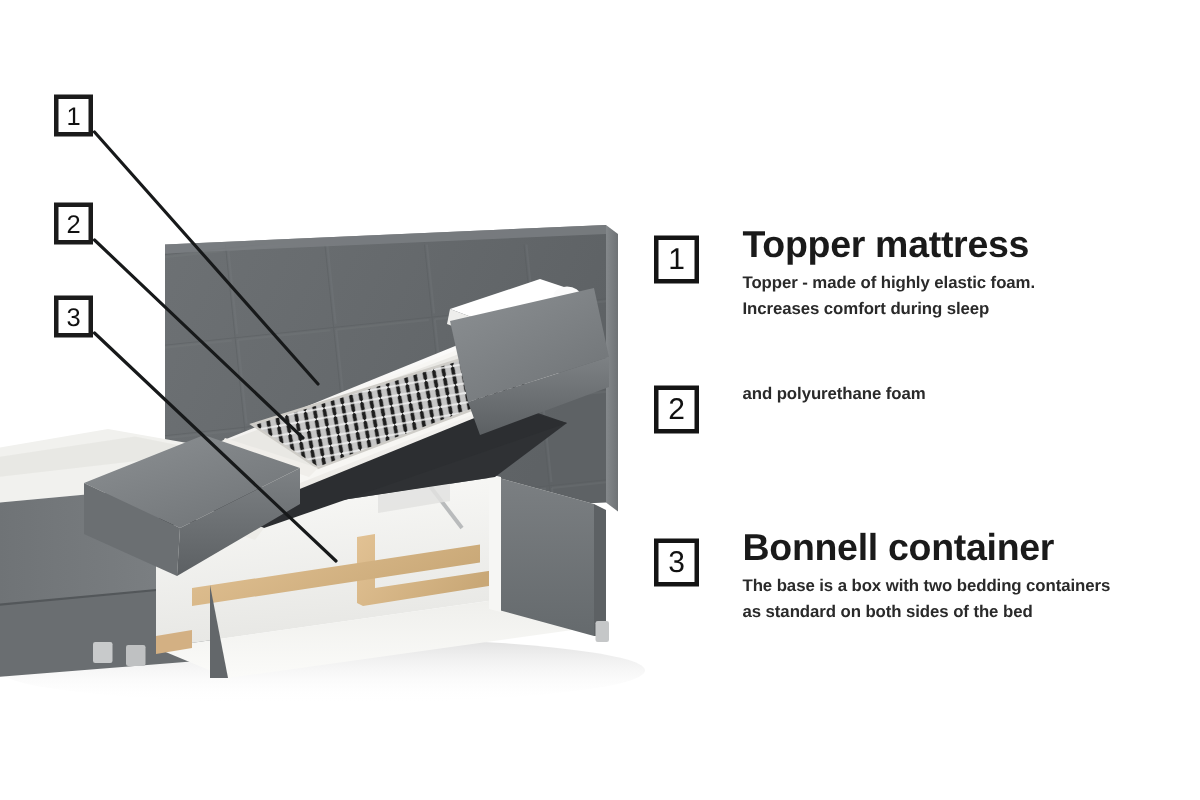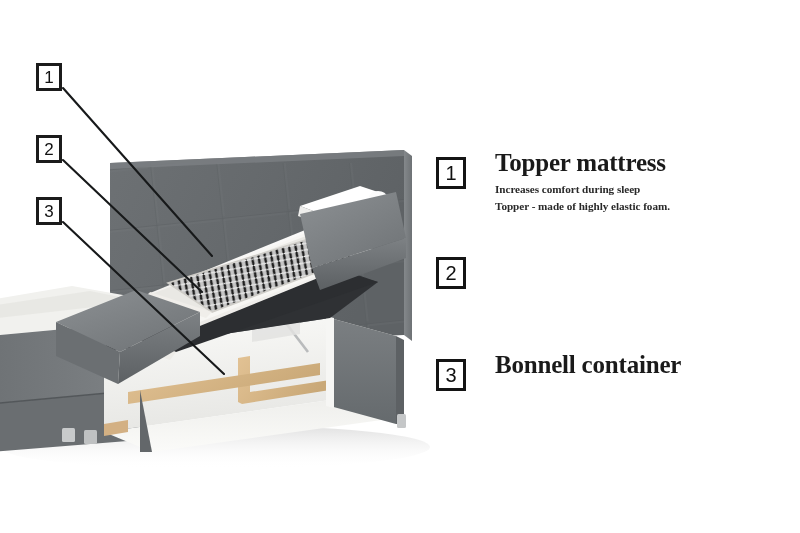--- a/index.html
+++ b/index.html
@@ -36,21 +36,21 @@
   #legend-item-2{top:250px;}
   #legend-item-3{top:352px;}
 
   .legend-num{
     position:absolute;left:6px;top:7px;
     width:30px;height:32px;box-sizing:border-box;
     background:#ffffff;border:3px solid #141414;
     display:flex;align-items:center;justify-content:center;
     font-size:20px;color:#111111;line-height:1;
   }
-  .legend-text{margin-left:65px;padding-right:6px;font-family:Liberation Serif, serif;}
+  .legend-text{margin-left:65px;padding-right:6px;}
   .legend-title{
     font-size:25px;font-weight:bold;color:#1a1a1a;
     letter-spacing:-0.2px;line-height:1.05;
     white-space:nowrap;
   }
   .legend-desc{
     margin-top:5px;
     font-size:11.2px;font-weight:bold;color:#2a2a2a;
     line-height:1.5;letter-spacing:-0.05px;
   }
@@ -253,39 +253,44 @@
 
   <div id="legend">
 
     <div class="legend-item" id="legend-item-1">
       <div class="legend-num">
         <span>1</span>
       </div>
       <div class="legend-text">
         <div class="legend-title">Topper mattress</div>
         <div class="legend-desc">
+          <span>Topper - made of highly elastic foam.</span>
           <span>Increases comfort during sleep</span>
-          <span>Topper - made of highly elastic foam.</span>
         </div>
       </div>
     </div>
 
     <div class="legend-item" id="legend-item-2">
       <div class="legend-num">
         <span>2</span>
       </div>
       <div class="legend-text">
         <div class="legend-desc">
+          <span>and polyurethane foam</span>
         </div>
       </div>
     </div>
 
     <div class="legend-item" id="legend-item-3">
       <div class="legend-num">
         <span>3</span>
       </div>
       <div class="legend-text">
         <div class="legend-title">Bonnell container</div>
+        <div class="legend-desc">
+          <span>The base is a box with two bedding containers</span>
+          <span>as standard on both sides of the bed</span>
+        </div>
       </div>
     </div>
 
   </div>
 </div>
 
 </body></html>

